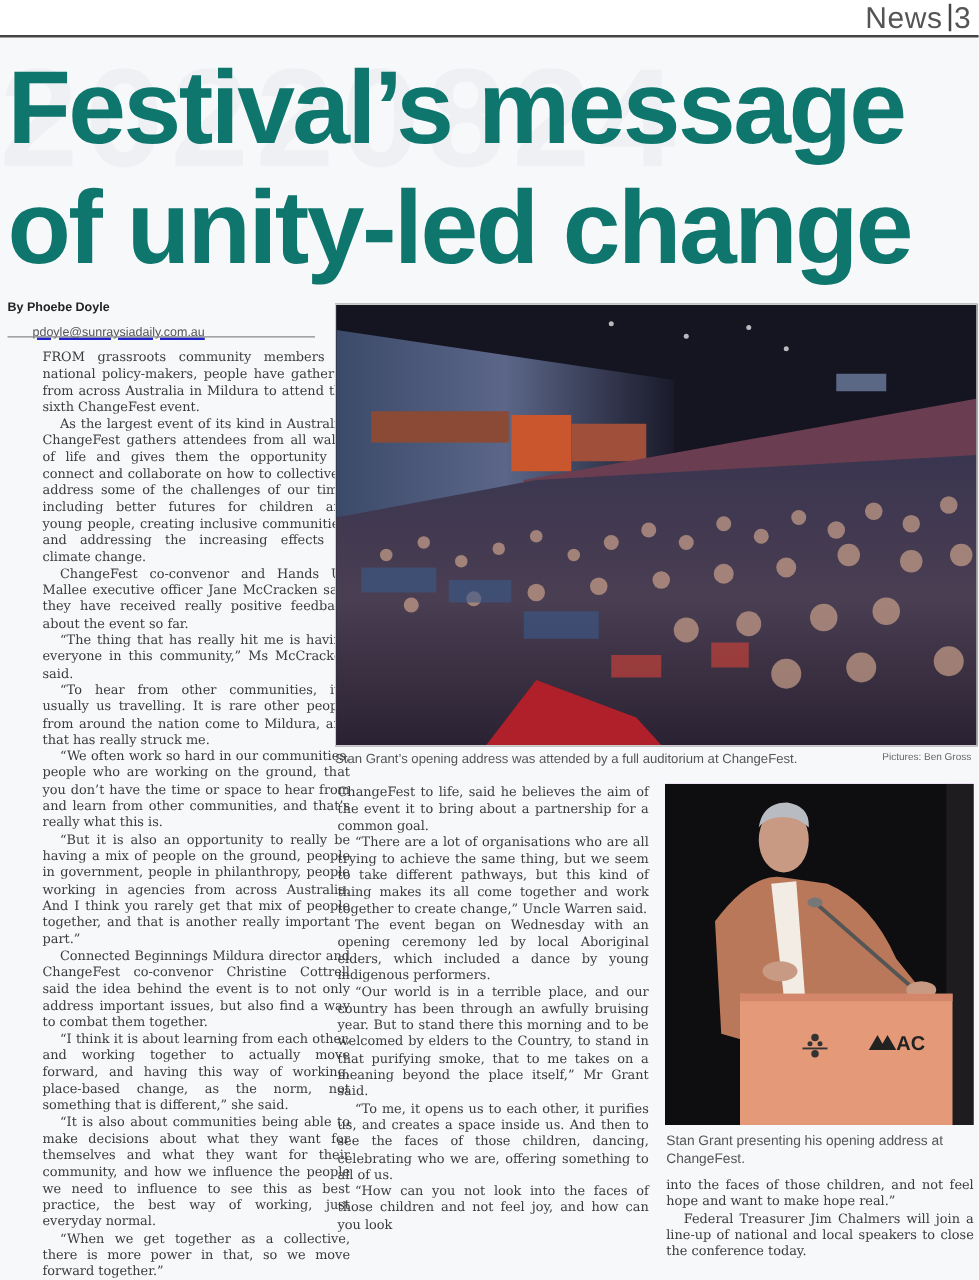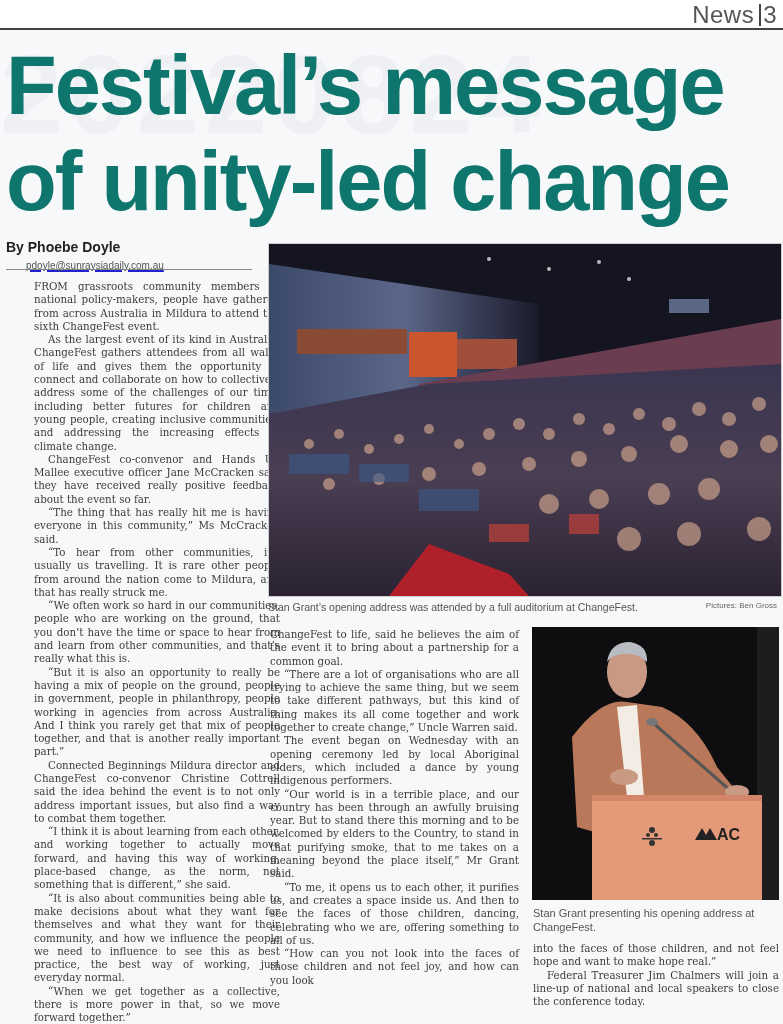--- a/index.html
+++ b/index.html
@@ -22,21 +22,21 @@
   }
   .headline {
     position: absolute; left: 6px; top: 38px; width: 776px;
     font-family: "Liberation Sans", sans-serif; font-weight: bold;
     color: #0f766e; font-size: 83px; line-height: 96px; letter-spacing: -2px;
     transform: scaleX(1.0);
   }
   .headline div { white-space: nowrap; }
 
   .byline { position: absolute; left: 6px; top: 240px; width: 246px; }
-  .byline-name { font-family: "Liberation Sans", sans-serif; font-weight: bold; font-size: 14px; color: #222; line-height: 14px; }
+  .byline-name { font-family: "Liberation Sans", sans-serif; font-weight: bold; font-size: 10px; color: #222; line-height: 14px; }
   .byline-email { font-family: "Liberation Sans", sans-serif; font-size: 10px; color: #555; line-height: 12px; text-decoration: underline; text-decoration-color: #2222cc; text-decoration-thickness: 2px; display: inline-block; padding-left: 20px; }
   .byline-rule { position: absolute; left: 6px; top: 269px; width: 246px; height: 1px; background: #888; }
 
   .col { position: absolute; font-size: 10.3px; line-height: 13.3px; text-align: justify; color: #3c3c3c; }
   .col p { margin: 0; text-indent: 14px; }
   .col p.first { text-indent: 0; }
   .col1 { left: 6px; top: 280px; width: 246px; margin-left: 28px; }
   .col2 { left: 270px; top: 628px; width: 249px; }
   .col3 { left: 533px; top: 942px; width: 246px; }
 

